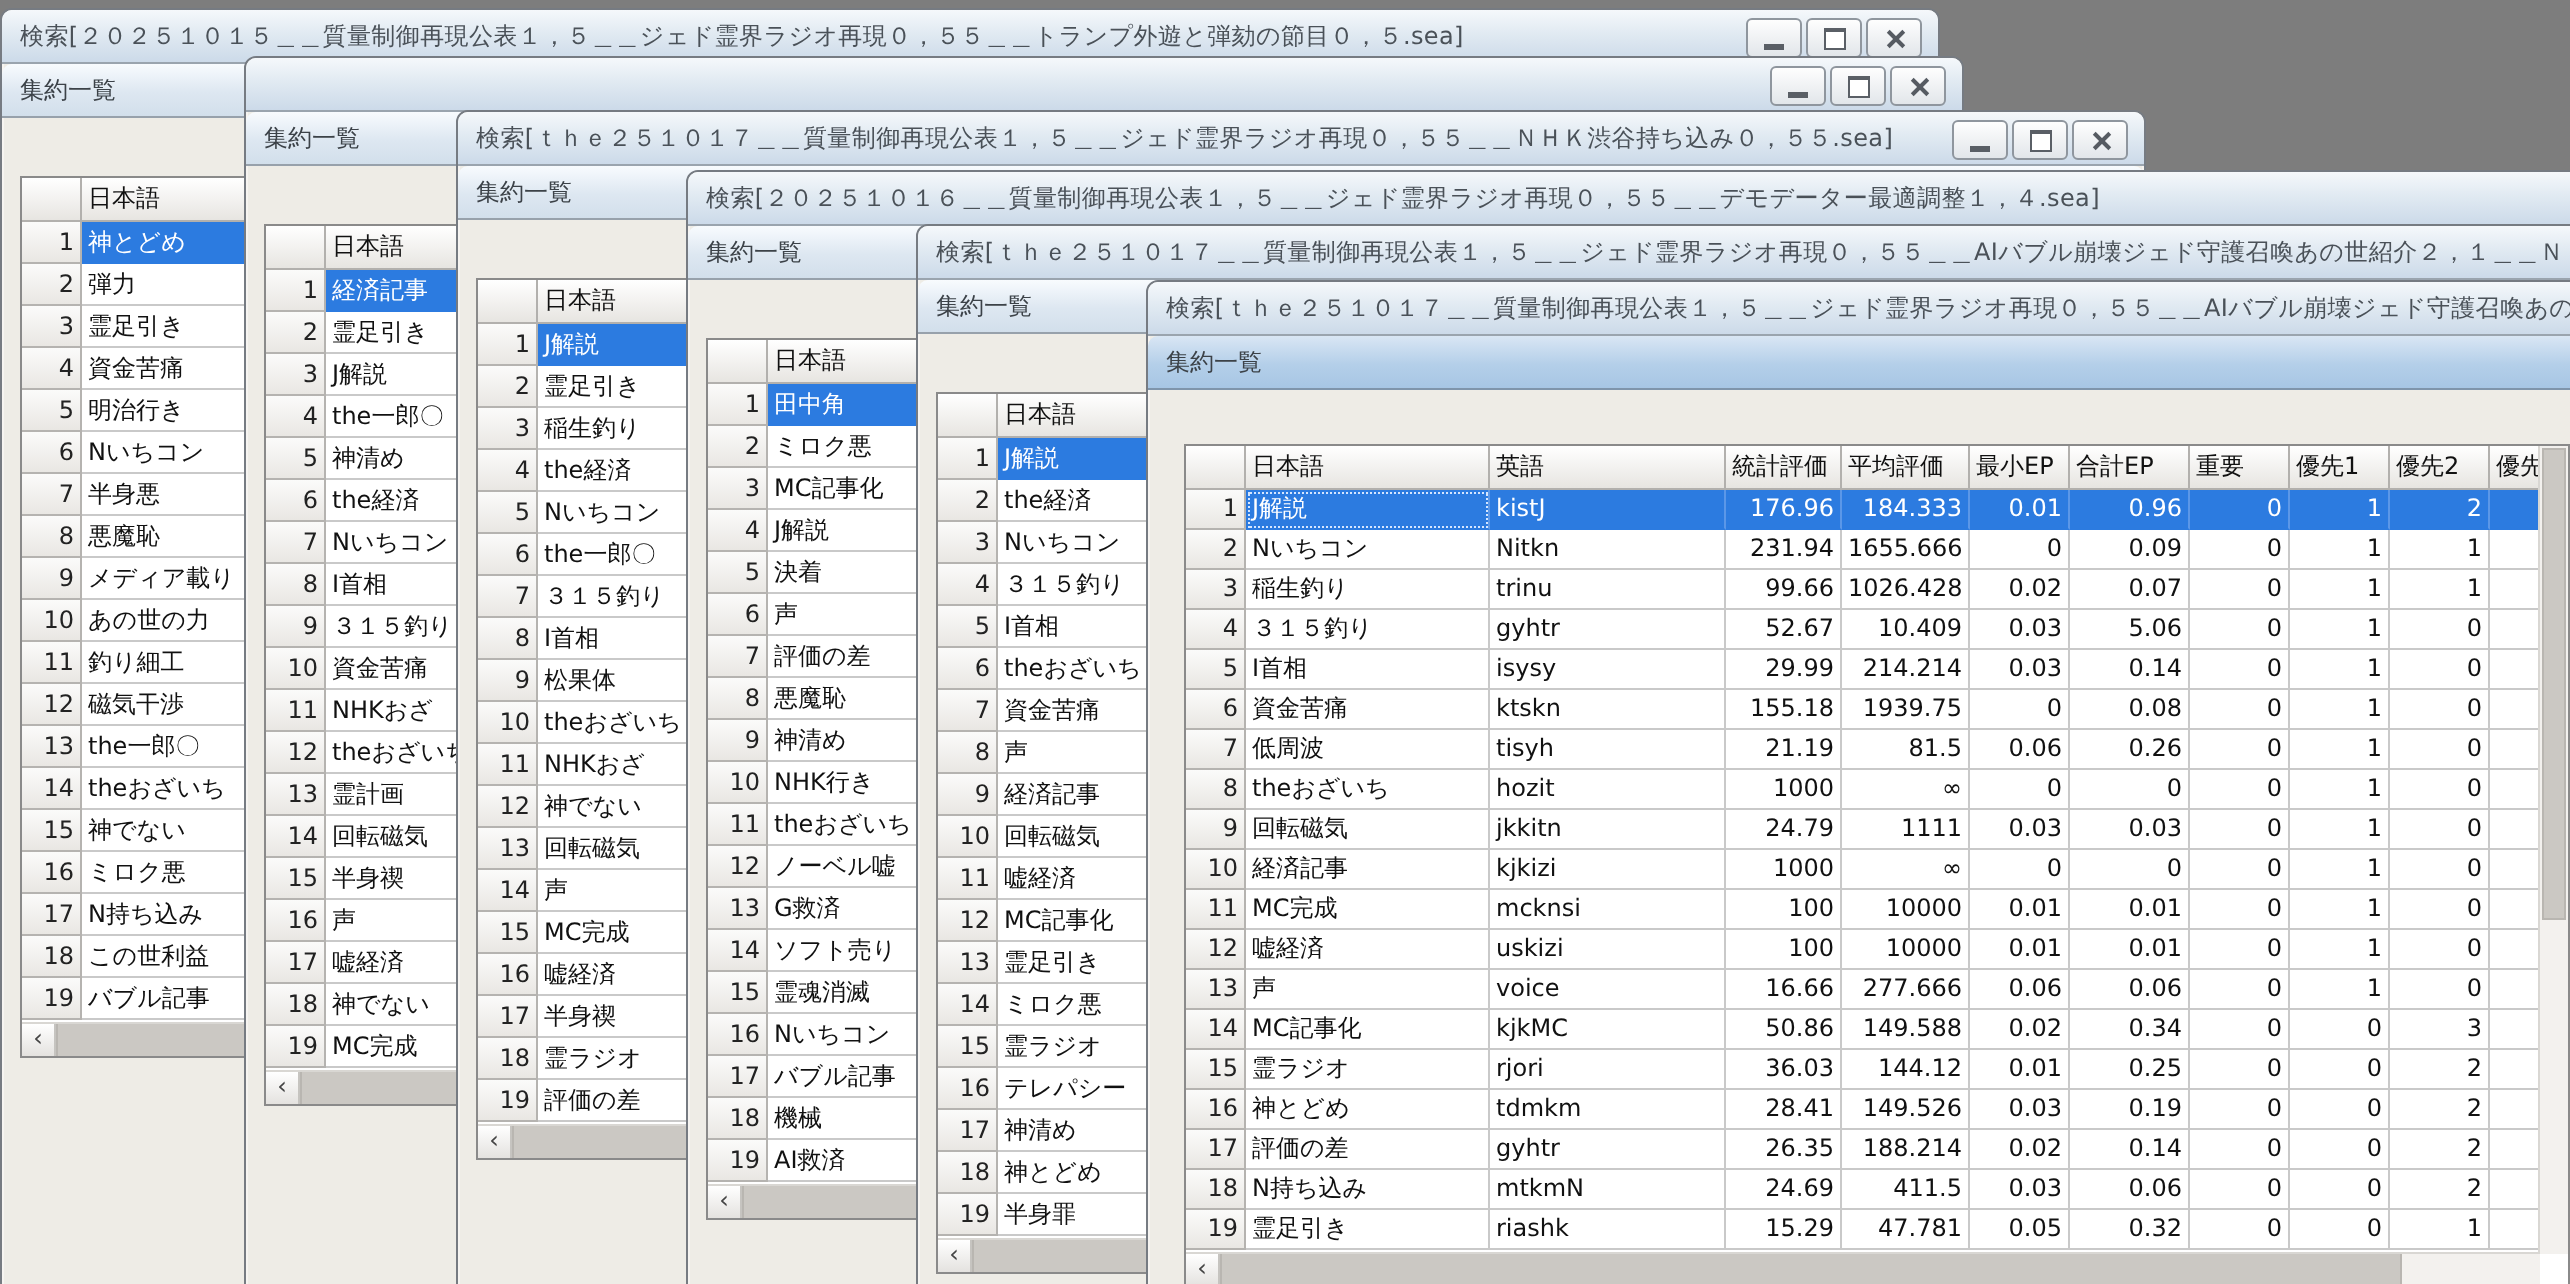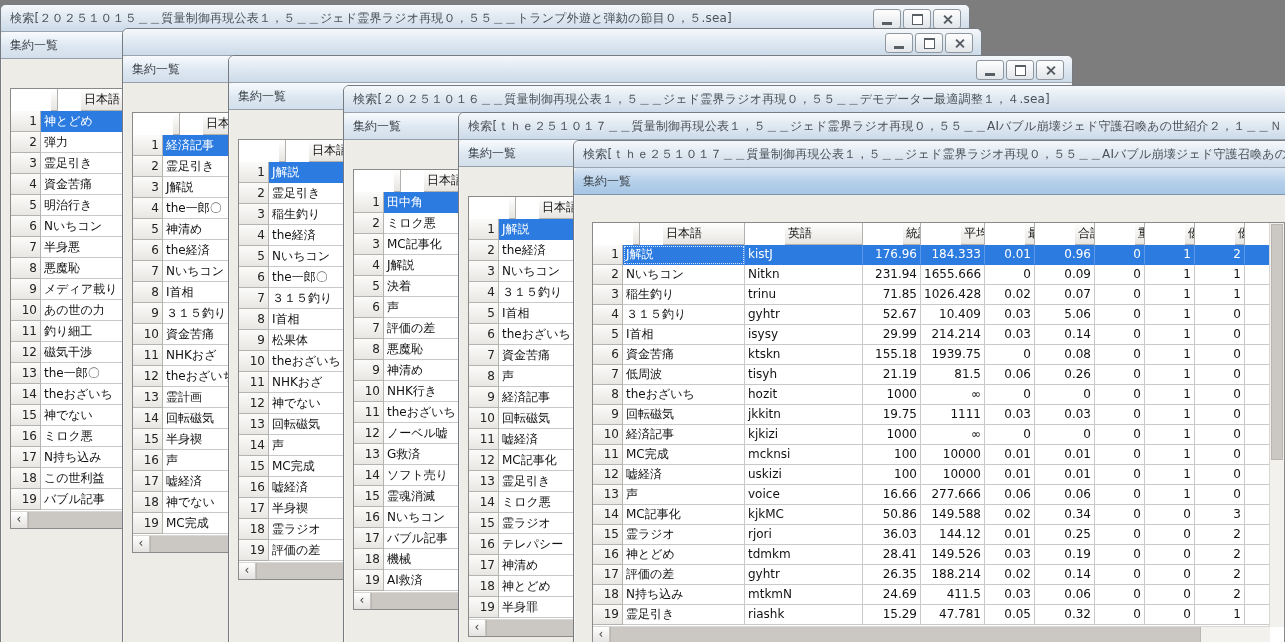--- a/index.html
+++ b/index.html
@@ -33,21 +33,21 @@
   .thead,.trow{display:grid;}
   .w-small .thead,.w-small .trow{grid-template-columns:30px 92px;}
   .w-grid  .thead,.w-grid  .trow{grid-template-columns:30px 122px 118px 58px 64px 50px 60px 50px 50px 50px 45px;}
   .thead{position:absolute;top:0;left:0;right:0;height:22px;}
   .rows{position:absolute;top:22px;left:0;right:0;bottom:16px;overflow:hidden;}
   .w-small .trow{height:21px;} .w-grid .trow{height:20px;}
   .cell{border-right:1px solid #c9c9c9;border-bottom:1px solid #c9c9c9;background:#fff;
     font-size:12px;line-height:19px;padding:0 3px;overflow:hidden;white-space:nowrap;color:#111;}
   .w-small .cell{line-height:20px;}
   .head{background:linear-gradient(#ffffff,#e7e5e1);border-right:1px solid #b2b0ad;
-    border-bottom:1px solid #b2b0ad;line-height:21px;margin-left:40px;}
+    border-bottom:1px solid #b2b0ad;line-height:21px;}
   .num{background:linear-gradient(#fbfbfa,#e9e7e3);border-right:1px solid #b5b3b0;
     border-bottom:1px solid #b5b3b0;text-align:right;color:#222;}
   .val{text-align:right;}
   .sel .cell{background:#2c7be0;color:#fff;border-right-color:#5b97e8;border-bottom-color:#2c7be0;}
   .sel .num{background:linear-gradient(#fbfbfa,#e9e7e3);color:#222;
     border-right-color:#b5b3b0;border-bottom-color:#b5b3b0;}
   .focus{outline:1px dotted #d5e6ff;outline-offset:-2px;}
 
   
   .hscroll{position:absolute;left:0;bottom:0;height:16px;background:#f3f1ee;
@@ -276,20 +276,21 @@
         </div>
       <div class="hscroll">
         <span class="sbtn"><span>‹</span></span>
         <span class="hthumb"></span>
       </div>
     </div>
   </div>
 
   <div class="win w-small" style="left:228px;top:55px;width:843px;height:700px;">
     <div class="titlebar">
+      <span class="title">検索[ｔｈｅ２５１０１７＿＿質量制御再現公表１，５＿＿ジェド霊界ラジオ再現０，５５＿＿ＮＨＫ渋谷持ち込み０，５５.sea]</span>
       <span class="winbtns">
         <span class="wbtn">
             <span class="g-min"></span>
           </span>
         <span class="wbtn">
             <span class="g-res"></span>
           </span>
         <span class="wbtn">
             <span class="g-close"></span>
           </span>
@@ -630,21 +631,21 @@
             <div class="cell val">0.09</div>
             <div class="cell val">0</div>
             <div class="cell val">1</div>
             <div class="cell val">1</div>
             <div class="cell val"></div>
           </div>
           <div class="trow">
             <div class="cell num">3</div>
             <div class="cell txt">稲生釣り</div>
             <div class="cell txt">trinu</div>
-            <div class="cell val">71.85</div>
+            <div class="cell val">99.66</div>
             <div class="cell val">1026.428</div>
             <div class="cell val">0.02</div>
             <div class="cell val">0.07</div>
             <div class="cell val">0</div>
             <div class="cell val">1</div>
             <div class="cell val">1</div>
             <div class="cell val"></div>
           </div>
           <div class="trow">
             <div class="cell num">4</div>
@@ -708,21 +709,21 @@
             <div class="cell val">0</div>
             <div class="cell val">0</div>
             <div class="cell val">1</div>
             <div class="cell val">0</div>
             <div class="cell val"></div>
           </div>
           <div class="trow">
             <div class="cell num">9</div>
             <div class="cell txt">回転磁気</div>
             <div class="cell txt">jkkitn</div>
-            <div class="cell val">19.75</div>
+            <div class="cell val">24.79</div>
             <div class="cell val">1111</div>
             <div class="cell val">0.03</div>
             <div class="cell val">0.03</div>
             <div class="cell val">0</div>
             <div class="cell val">1</div>
             <div class="cell val">0</div>
             <div class="cell val"></div>
           </div>
           <div class="trow">
             <div class="cell num">10</div>

